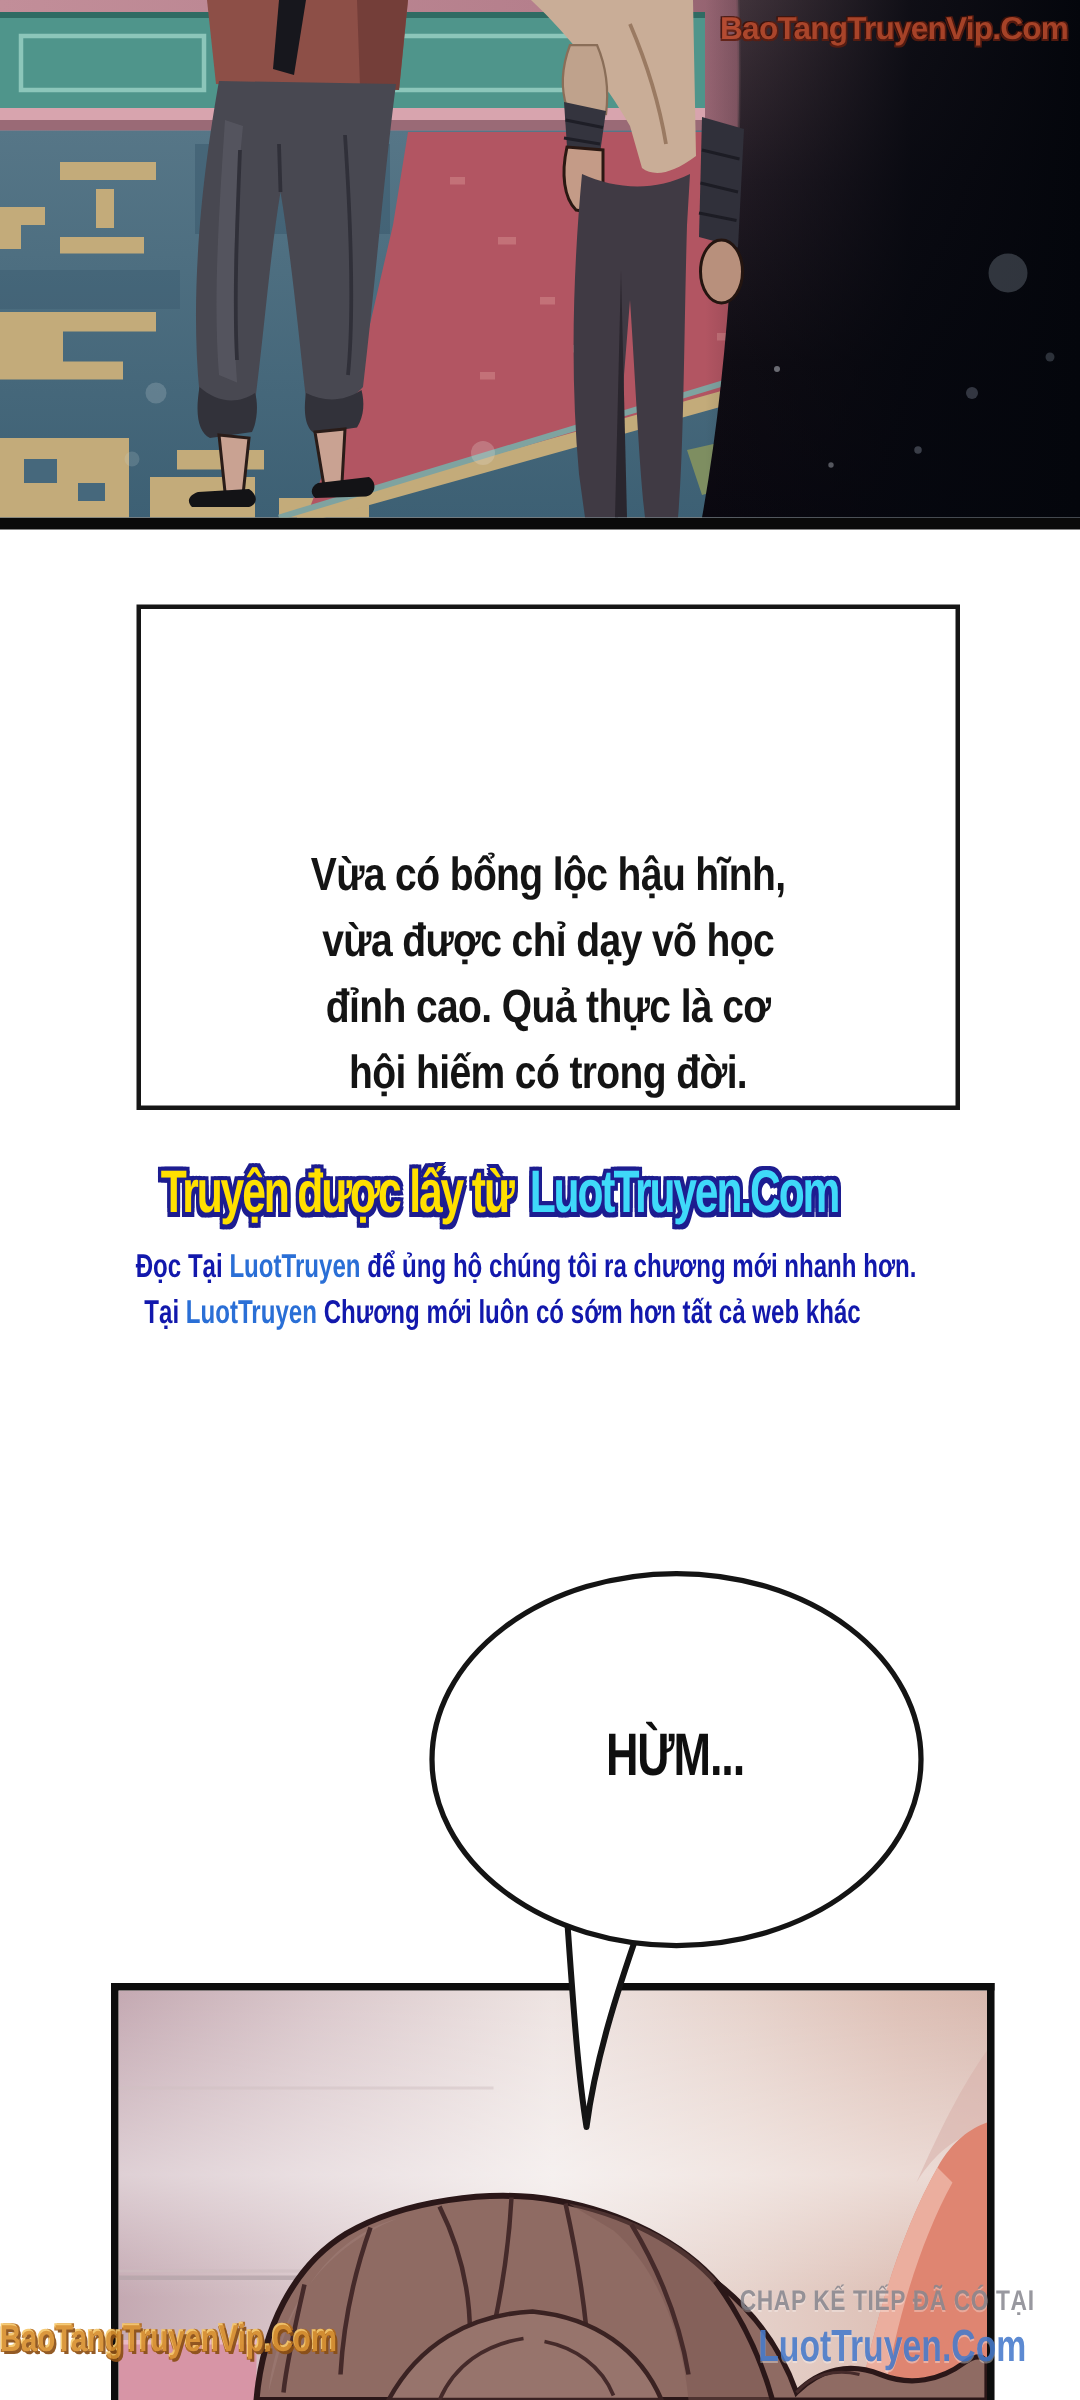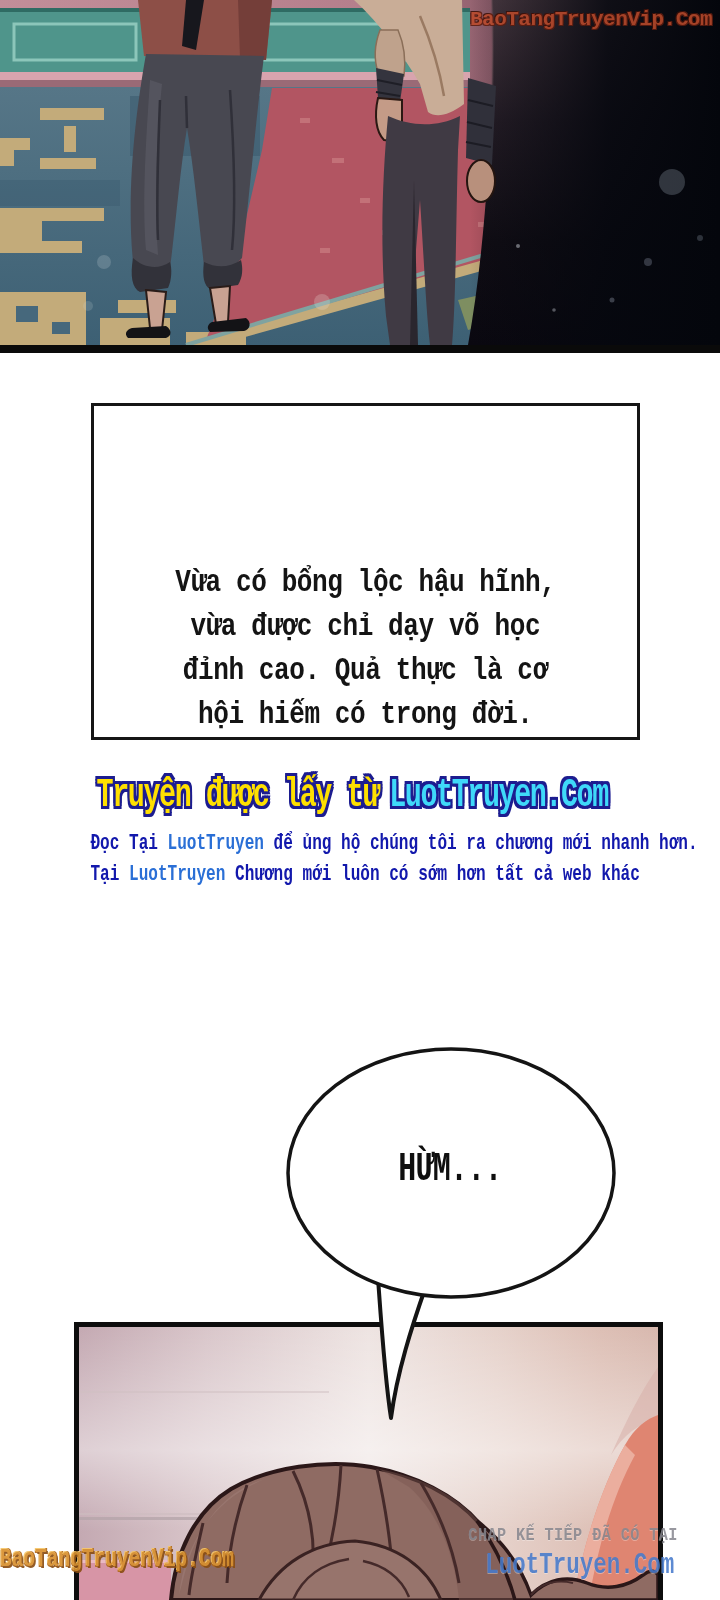--- a/index.html
+++ b/index.html
@@ -1,19 +1,19 @@
 <!DOCTYPE html>
 <html><head>
 <meta charset="utf-8">
 <style>
   html,body{margin:0;padding:0;background:#ffffff;}
   .page{
     position:relative;width:720px;height:1600px;margin:0 auto;
     background:#ffffff;overflow:hidden;
-    font-family:Liberation Mono, monospace;
+    font-family:Liberation Sans, sans-serif;
   }
   
   .panel-top{
     position:absolute;left:0;top:0;width:720px;height:345px;
     border-bottom:8px solid #0a0a0a;overflow:hidden;z-index:1;
   }
   .panel-top svg{display:block;width:720px;height:345px;}
   
   .wm-top-right{
     position:absolute;top:8px;right:8px;z-index:6;
@@ -22,21 +22,21 @@
     text-shadow:1px 1px 0 #5e1d10,-1px -1px 0 #3c1008,1px -1px 0 #5e1d10,-1px 1px 0 #5e1d10;
   }
   .wm-bottom-left{
     position:absolute;left:0px;top:1545px;z-index:6;
     font-size:25px;font-weight:bold;white-space:nowrap;
     color:#d8902e;opacity:.92;
     transform:scaleX(.78);transform-origin:left center;
     text-shadow:2px 2px 0 #8a4e14,-1px -1px 0 #f6c76a,1px -1px 0 #b06a1e,-1px 1px 0 #b06a1e;
   }
   .wm-next{
-    position:absolute;right:42px;top:1524px;z-index:6;text-align:center;white-space:nowrap;
+    position:absolute;right:30px;top:1524px;z-index:6;text-align:left;white-space:nowrap;
   }
   .wm-next .notice{
     display:block;font-size:19px;font-weight:bold;letter-spacing:.5px;
     color:#87878f;opacity:.85;transform:scaleX(.8);transform-origin:right center;
     text-shadow:0 1px 0 rgba(255,255,255,.35);
   }
   .wm-next .site{
     display:block;margin-top:2px;font-size:30px;font-weight:bold;
     color:#477bcc;opacity:.88;transform:scaleX(.75);transform-origin:right center;
     text-shadow:0 1px 0 rgba(255,255,255,.4);

